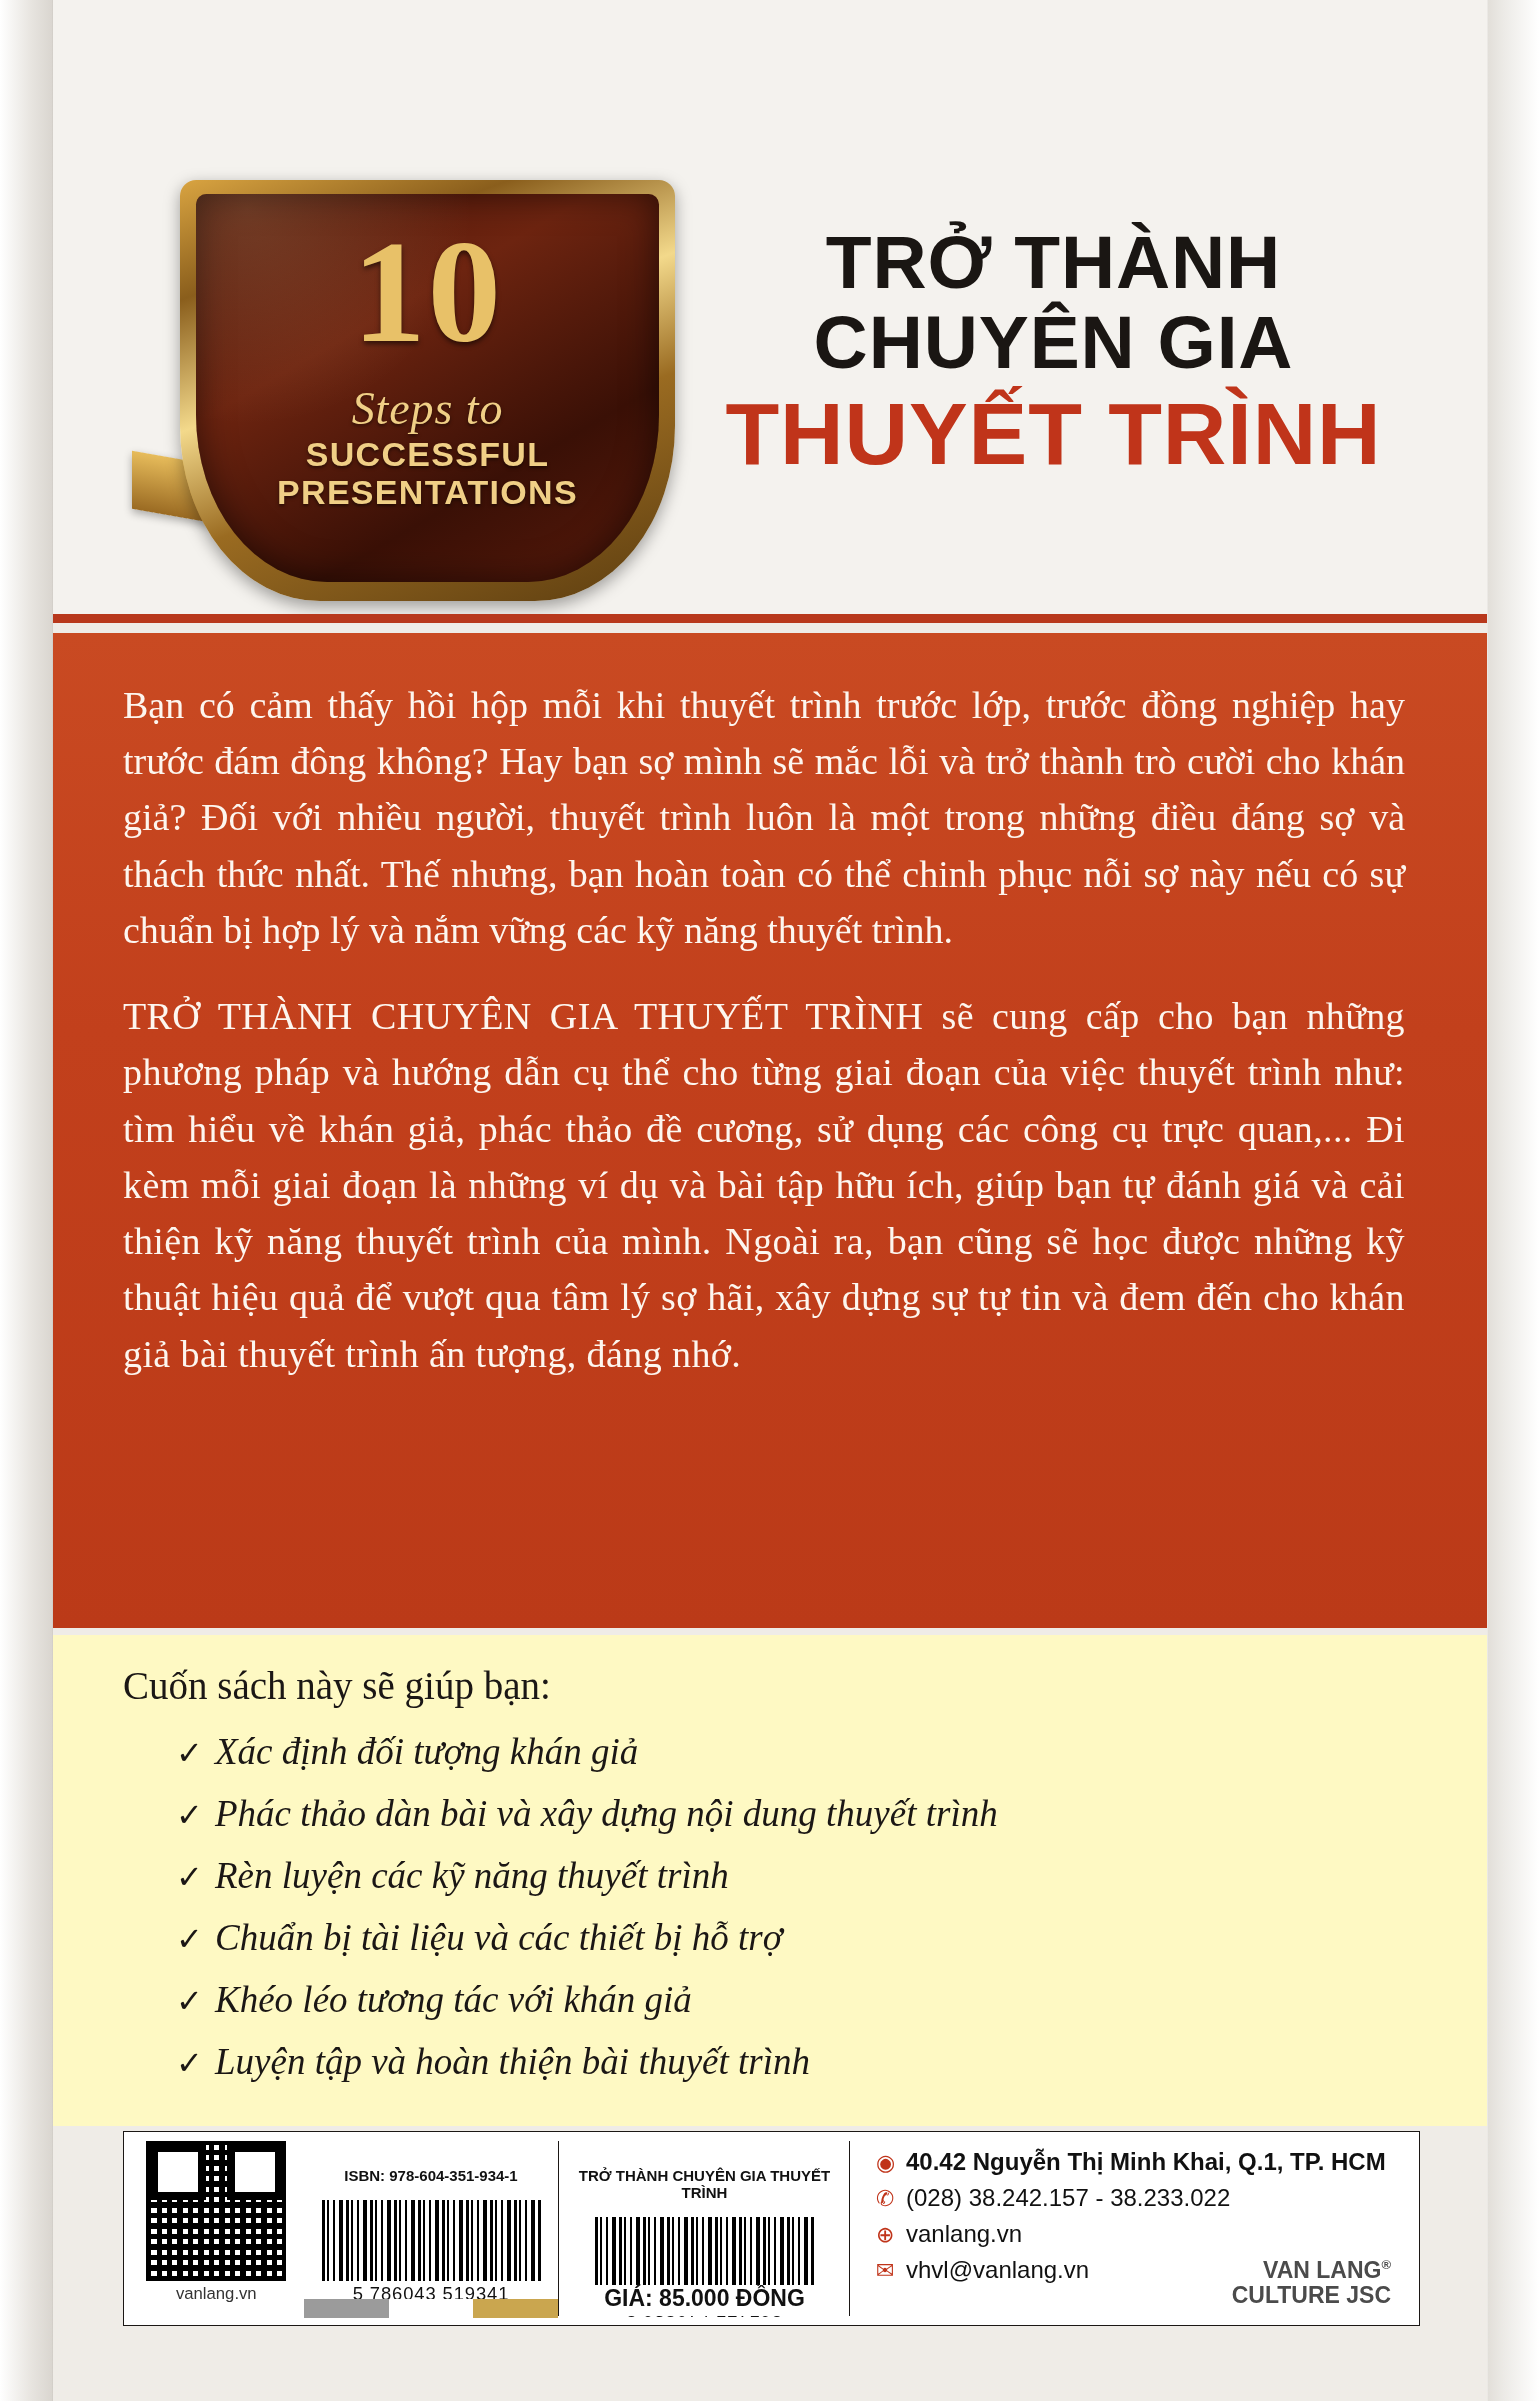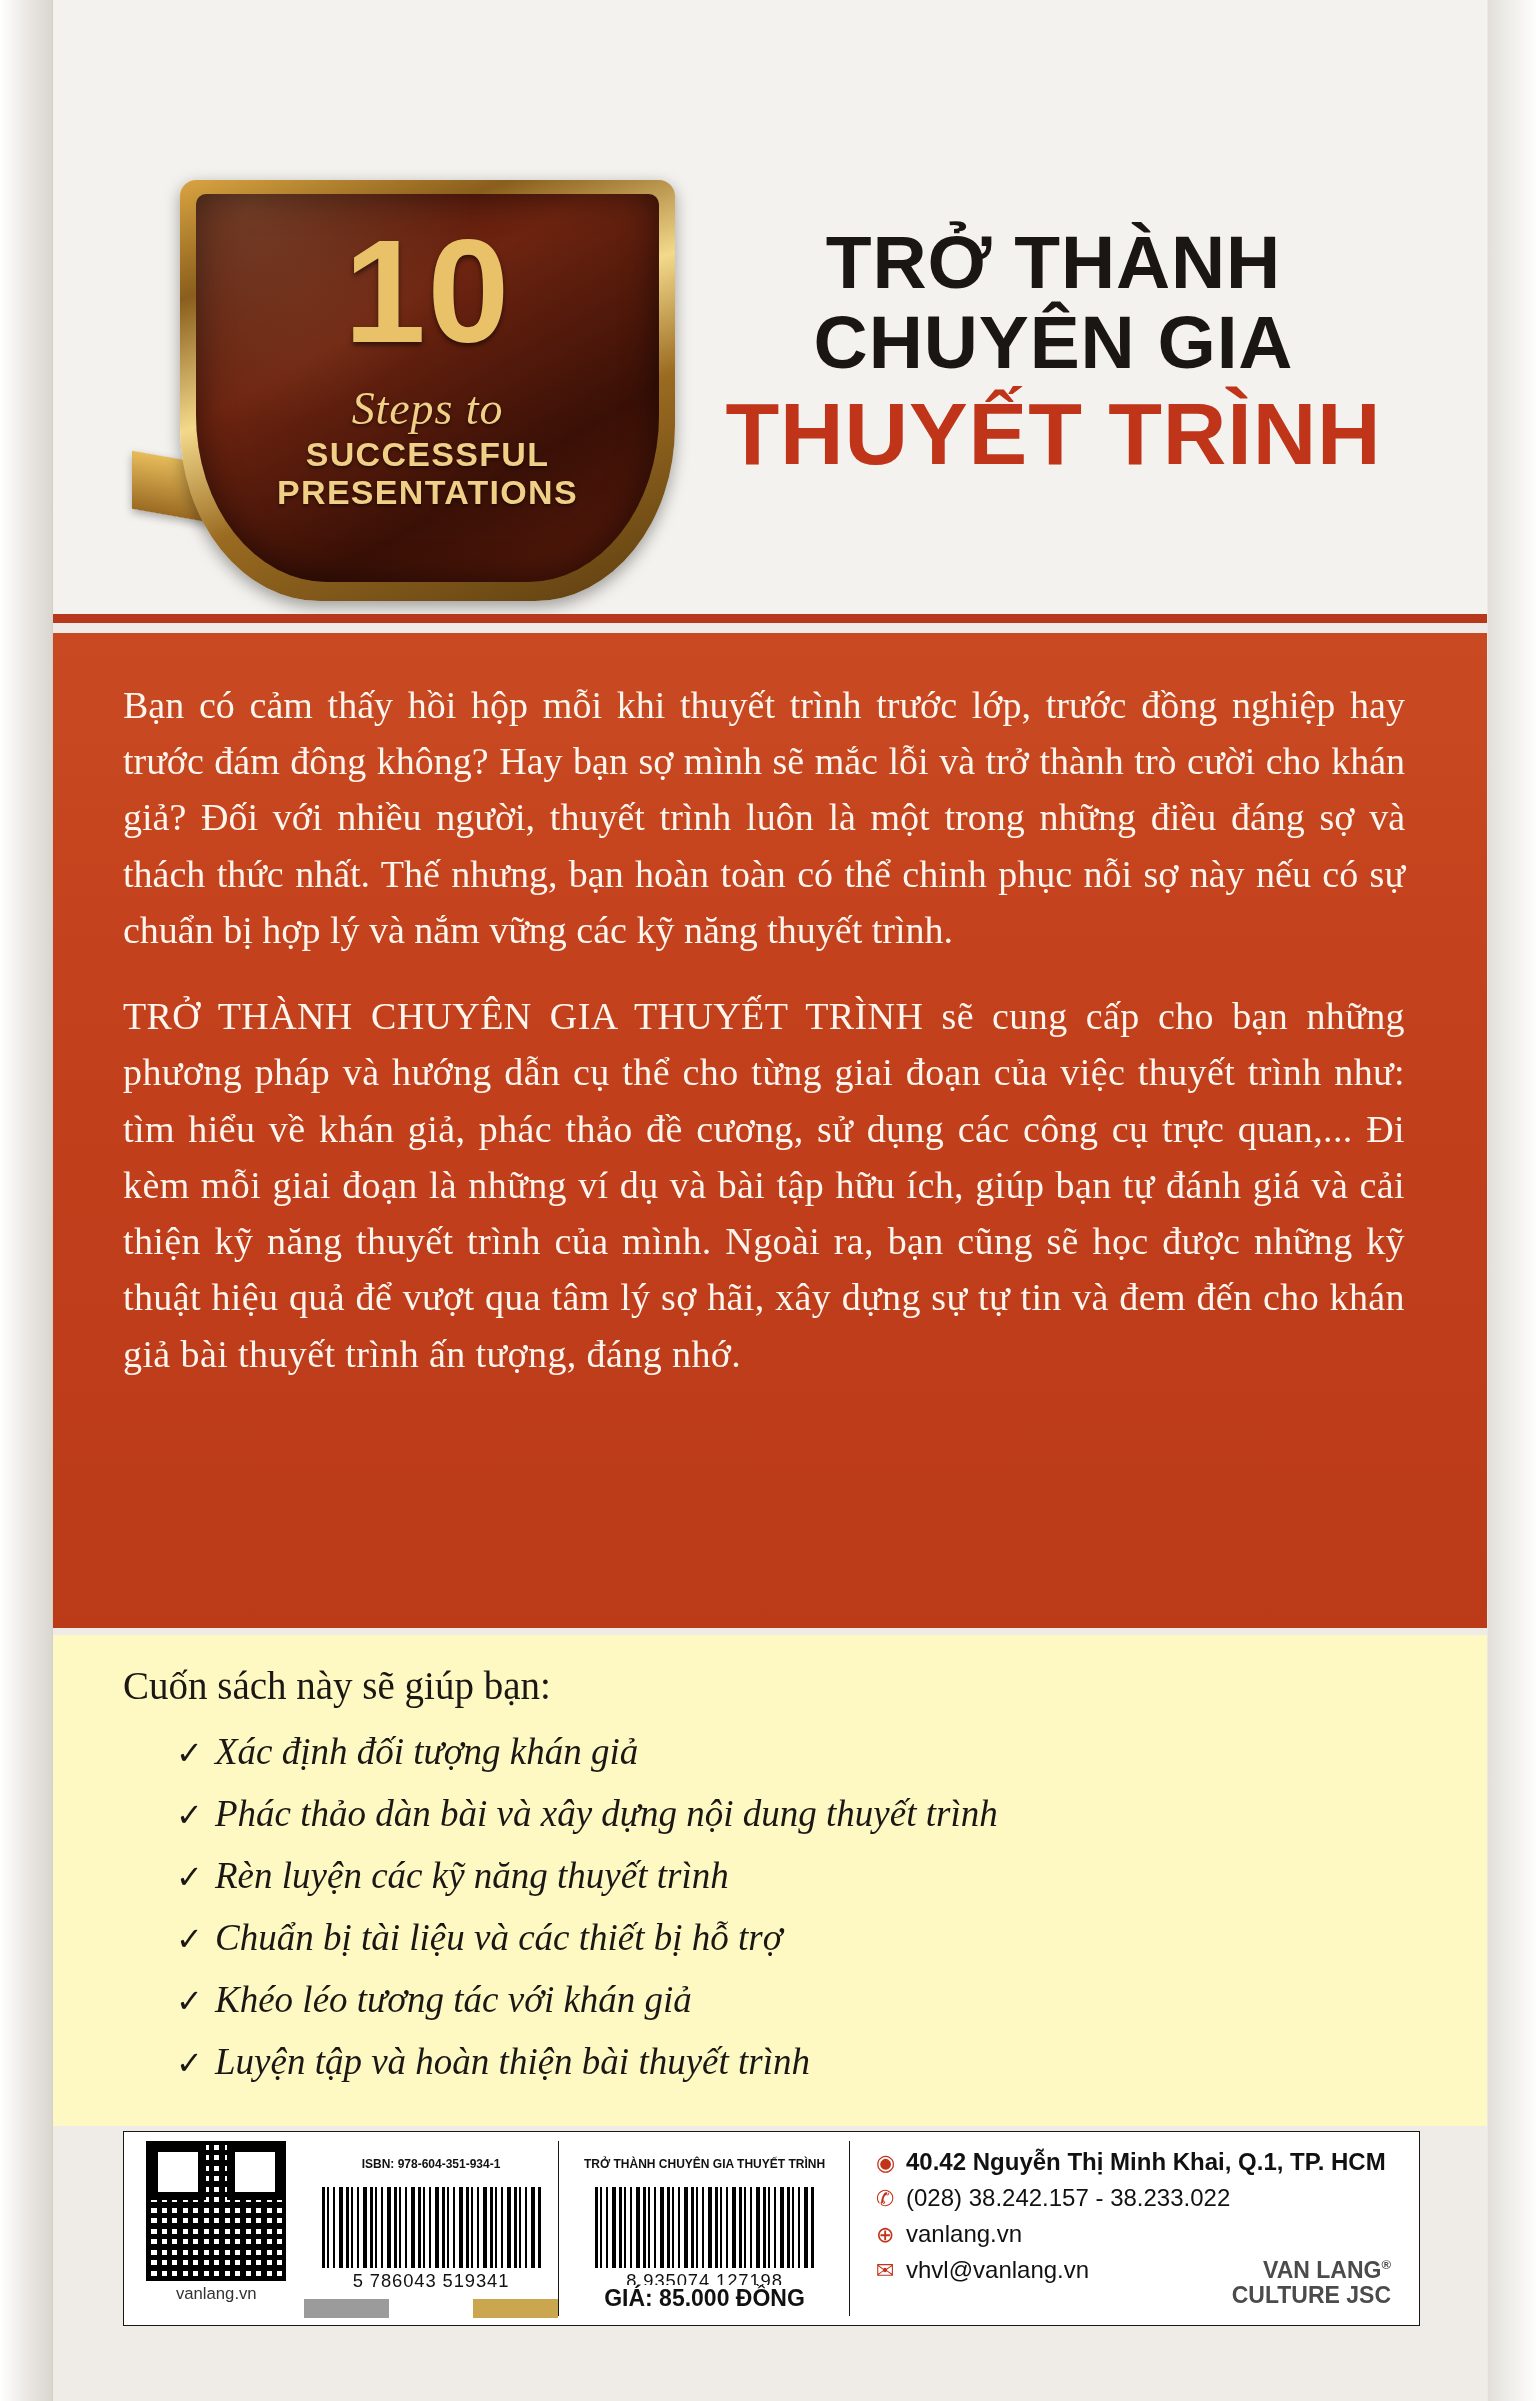--- a/index.html
+++ b/index.html
@@ -82,21 +82,21 @@
     position: absolute;
     left: -10%; top: -10%;
     width: 70%; height: 70%;
     background: radial-gradient(ellipse at 30% 20%, rgba(255,220,160,0.18), rgba(255,255,255,0) 70%);
   }
   .big-ten {
     position: absolute;
     left: 0; right: 0;
     top: 24.5px;
     text-align: center;
-    font-family: Liberation Sans, sans-serif;
+    font-family: Liberation Serif, serif;
     font-weight: bold;
     font-size: 147px;
     letter-spacing: 1.8px;
     line-height: 1;
     color: #e8c168;
     background: linear-gradient(180deg, #fbe6a7 0%, #d8a53f 45%, #8a5f1d 75%, #e7cركة 100%);
     -webkit-background-clip: text;
     background-clip: text;
     text-shadow: 0 2.6px 5.3px rgba(0,0,0,0.55);
   }
@@ -265,25 +265,25 @@
     color: #333;
   }
 
   .isbn-cell {
     position: absolute;
     left: 180px; top: 8.8px;
     width: 254px; height: 175px;
     border-right: 1.8px solid #1b1715;
   }
   .isbn-text {
-    margin-top: 16px;
-    text-align: center;
-    font-family: "Liberation Sans", sans-serif;
-    font-weight: bold;
-    font-size: 12px;
+    margin-top: 26px;
+    text-align: center;
+    font-family: "Liberation Sans", sans-serif;
+    font-weight: bold;
+    font-size: 15px;
     color: #111;
   }
   .barcode {
     margin: 16px auto 0 auto;
     width: 219px; height: 81px;
     background: repeating-linear-gradient(90deg,
       #000 0 2.6px, #fff 2.6px 5.3px, #000 5.3px 7px, #fff 7px 11.4px,
       #000 11.4px 13px, #fff 13px 16.7px, #000 16.7px 21px, #fff 21px 24px);
   }
   .barcode-num {

